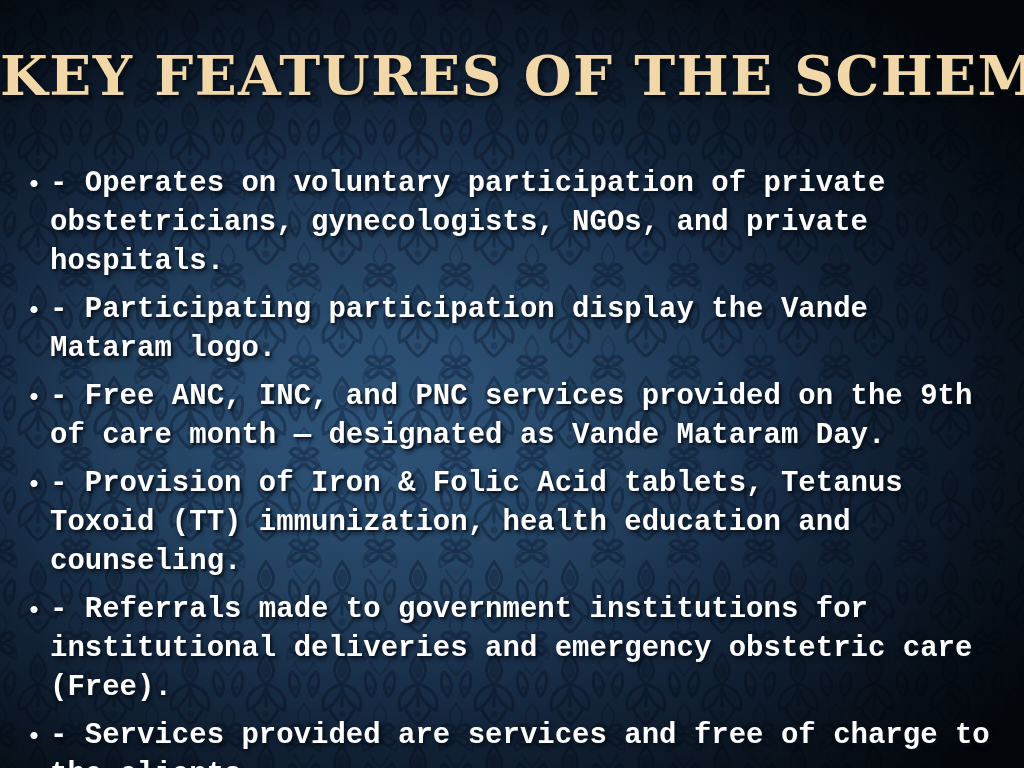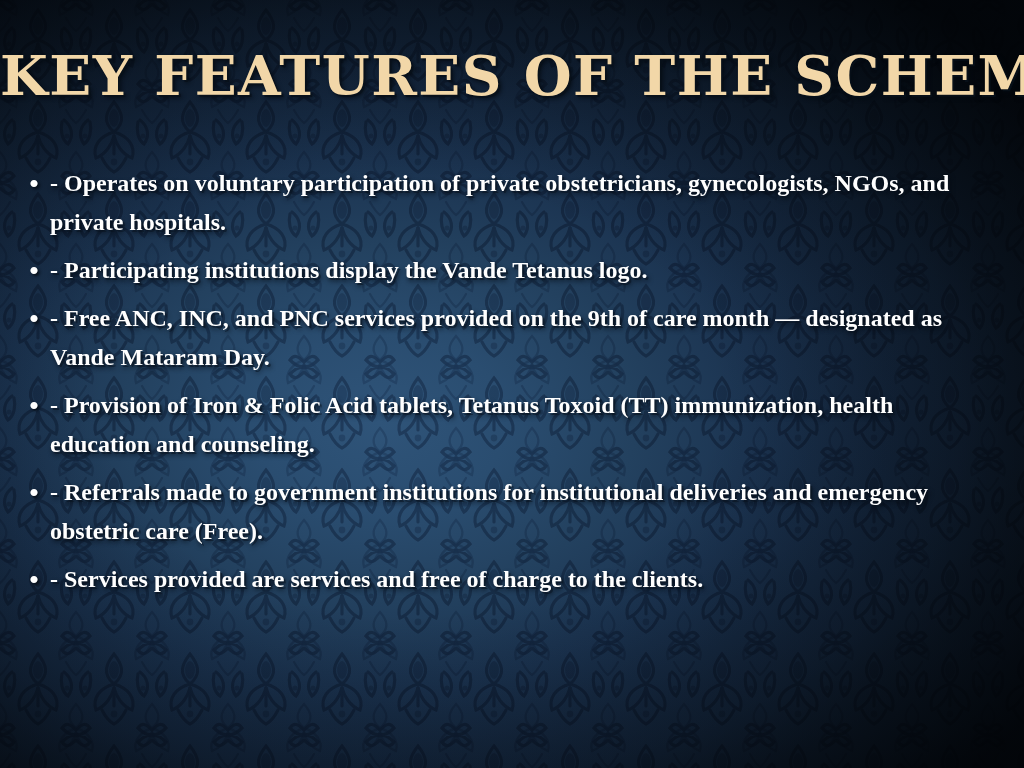--- a/index.html
+++ b/index.html
@@ -89,23 +89,23 @@
     font-size: 30px;
     line-height: 39px;
     color: #ffffff;
     text-align: center;
     text-shadow: 2px 2px 3px rgba(5,10,18,0.85);
     user-select: none;
   }
 
   .bullet-text {
     flex: 1 1 auto;
-    font-family: Liberation Serif, serif;
+    font-family: Liberation Mono, monospace;
     font-weight: bold;
-    font-size: 24px;
+    font-size: 29px;
     line-height: 39px;
     color: #ffffff;
     text-shadow:
       2px 2px 0 rgba(10,20,32,0.55),
       2px 3px 5px rgba(4,9,16,0.80);
   }
 </style>
 </head>
 <body>
 
@@ -156,21 +156,21 @@
 
   <div class="body">
 
     <div class="bullet-row">
       <div class="bullet-mark">•</div>
       <div class="bullet-text">- Operates on voluntary participation of private obstetricians, gynecologists, NGOs, and private hospitals.</div>
     </div>
 
     <div class="bullet-row">
       <div class="bullet-mark">•</div>
-      <div class="bullet-text">- Participating institutions display the Vande Tetanus logo.</div>
+      <div class="bullet-text">- Participating participation display the Vande Mataram logo.</div>
     </div>
 
     <div class="bullet-row">
       <div class="bullet-mark">•</div>
       <div class="bullet-text">- Free ANC, INC, and PNC services provided on the 9th of care month — designated as Vande Mataram Day.</div>
     </div>
 
     <div class="bullet-row">
       <div class="bullet-mark">•</div>
       <div class="bullet-text">- Provision of Iron &amp; Folic Acid tablets, Tetanus Toxoid (TT) immunization, health education and counseling.</div>

